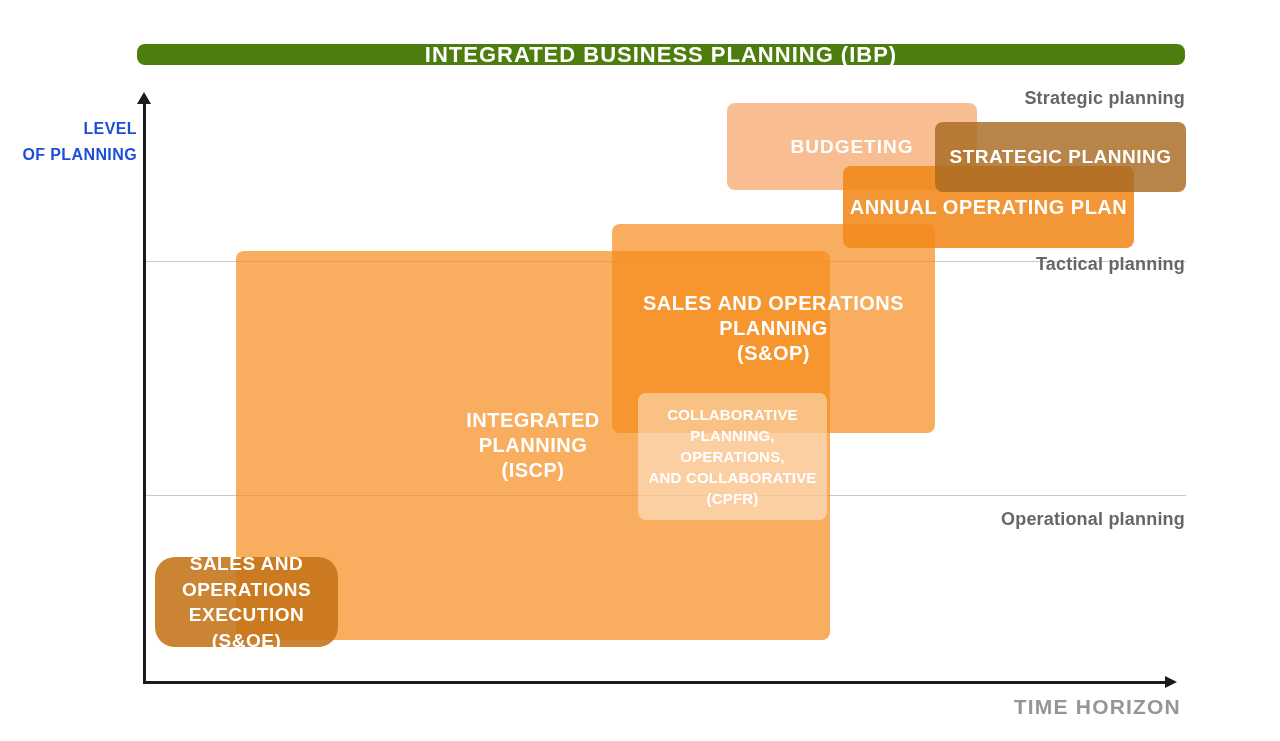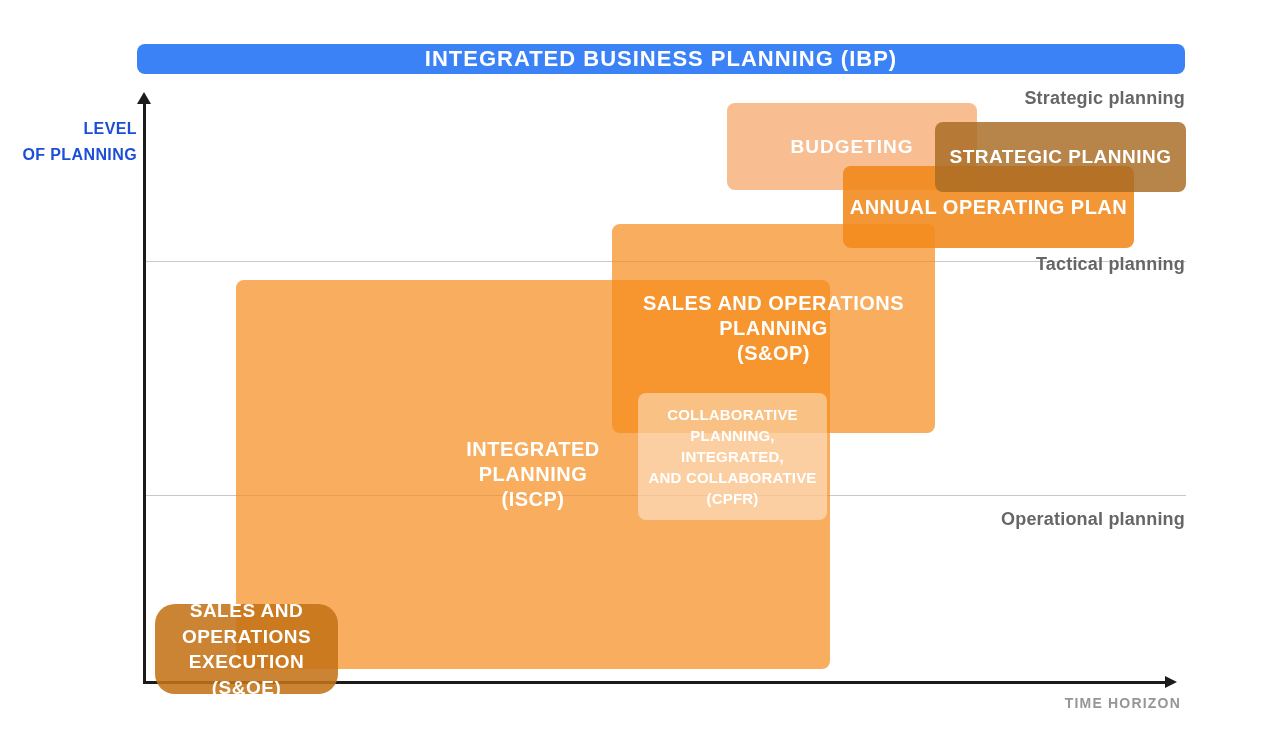--- a/index.html
+++ b/index.html
@@ -9,22 +9,22 @@
     height: 741px;
     background: #ffffff;
     overflow: hidden;
     font-family: "Liberation Sans", sans-serif;
   }
 
   
   .banner {
     position: absolute;
     left: 137px; top: 44px;
-    width: 1048px; height: 30px;
-    background: #3b82f6;
+    width: 1048px; height: 21px;
+    background: #4d7c0f;
     border-radius: 8px;
     display: flex; align-items: center; justify-content: center;
   }
   .banner .title {
     color: #ffffff;
     font-size: 22px;
     font-weight: bold;
     letter-spacing: 1px;
     white-space: nowrap;
   }
@@ -66,21 +66,21 @@
     font-size: 16px;
     font-weight: bold;
     line-height: 26px;
     letter-spacing: 0.4px;
     white-space: nowrap;
   }
   .x-label {
     position: absolute;
     right: 99px; top: 695px;
     color: #969696;
-    font-size: 14px;
+    font-size: 21px;
     font-weight: bold;
     letter-spacing: 1.2px;
     white-space: nowrap;
   }
 
   
   .gridline {
     position: absolute;
     left: 146px;
     width: 1040px; height: 1px;
@@ -127,21 +127,21 @@
     font-size: 20px; letter-spacing: 0.5px;
     z-index: 2;
   }
   .bx-sp {
     left: 935px; top: 122px; width: 251px; height: 70px;
     background: rgba(168, 107, 36, 0.83);
     font-size: 19px; letter-spacing: 0.5px;
     z-index: 3;
   }
   .bx-iscp {
-    left: 236px; top: 280px; width: 594px; height: 389px;
+    left: 236px; top: 251px; width: 594px; height: 389px;
     background: rgba(246, 138, 26, 0.70);
     font-size: 20px; line-height: 25px; letter-spacing: 0.5px;
     z-index: 4;
   }
   .bx-sop {
     left: 612px; top: 224px; width: 323px; height: 209px;
     background: rgba(246, 138, 26, 0.70);
     font-size: 20px; line-height: 25px; letter-spacing: 0.5px;
     z-index: 5;
   }
@@ -150,21 +150,20 @@
     background: rgba(255, 255, 255, 0.42);
     font-size: 15px; line-height: 21px; letter-spacing: 0.2px;
     z-index: 6;
   }
   .bx-soe {
     left: 155px; top: 557px; width: 183px; height: 90px;
     background: rgba(196, 115, 23, 0.88);
     border-radius: 20px;
     font-size: 19px; line-height: 25.5px; letter-spacing: 0.5px;
     z-index: 7;
-    margin-top: 47px;
   }
 </style>
 </head>
 <body>
 
 <div class="stage">
 
   <div class="banner">
     <span class="title">INTEGRATED BUSINESS PLANNING (IBP)</span>
   </div>
@@ -207,21 +206,21 @@
 
   <div class="bx bx-sop">
     <div class="ln">SALES AND OPERATIONS</div>
     <div class="ln">PLANNING</div>
     <div class="ln">(S&amp;OP)</div>
   </div>
 
   <div class="bx bx-cpfr">
     <div class="ln">COLLABORATIVE</div>
     <div class="ln">PLANNING,</div>
-    <div class="ln">INTEGRATED,</div>
+    <div class="ln">OPERATIONS,</div>
     <div class="ln">AND COLLABORATIVE</div>
     <div class="ln">(CPFR)</div>
   </div>
 
   <div class="bx bx-soe">
     <div class="ln">SALES AND</div>
     <div class="ln">OPERATIONS</div>
     <div class="ln">EXECUTION</div>
     <div class="ln">(S&amp;OE)</div>
   </div>

